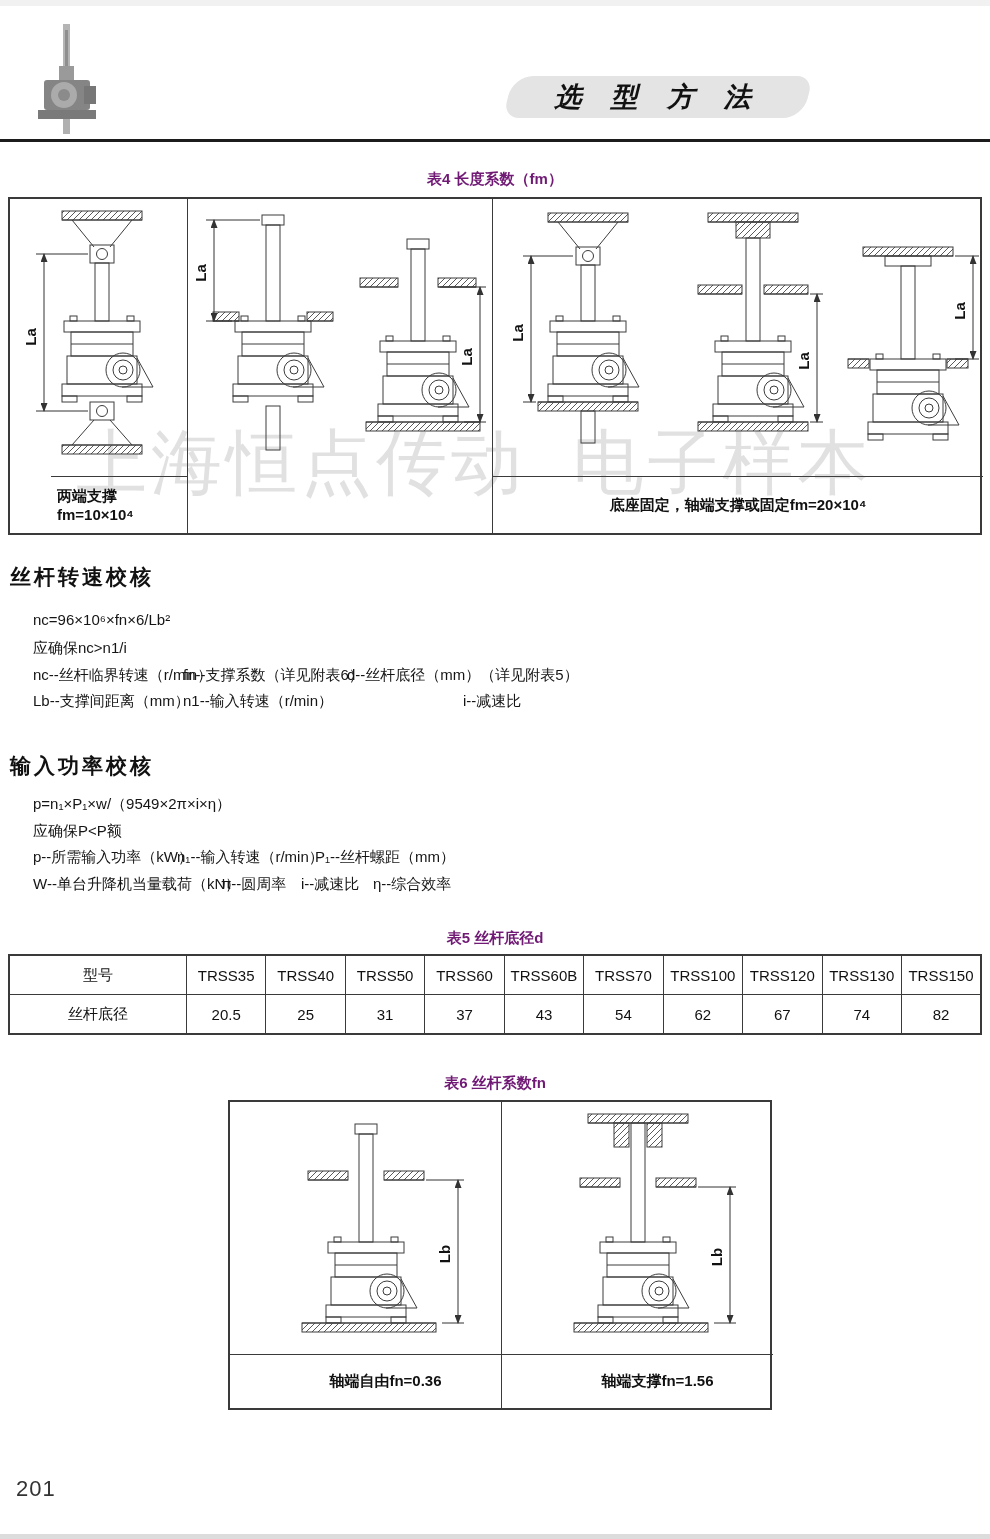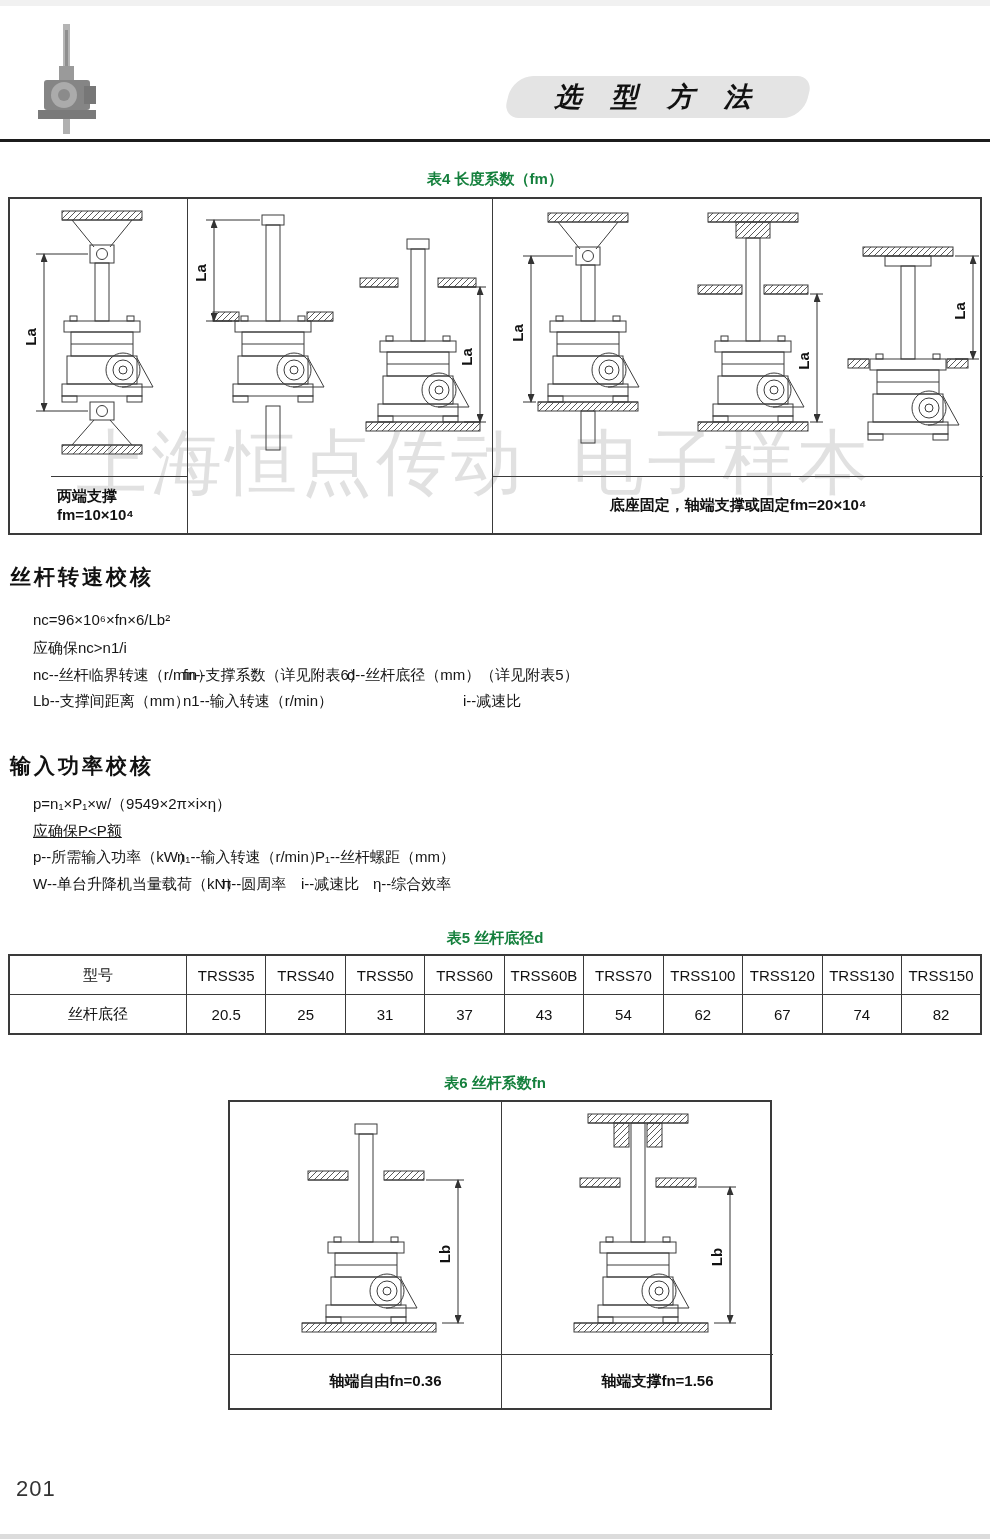--- a/index.html
+++ b/index.html
@@ -11,21 +11,21 @@
 
   
   .logo{left:26px;top:24px;}
   .banner{left:508px;top:76px;width:300px;height:42px;background:#e4e4e4;
           transform:skewX(-14deg);border-radius:20px 16px 20px 16px;}
   .banner-text{display:block;transform:skewX(14deg);text-align:center;line-height:42px;
                font-size:27px;font-weight:bold;font-style:italic;letter-spacing:11px;color:#111;}
   .header-rule{left:0;top:139px;width:990px;height:3px;background:#1c1c1c;}
 
   
-  .tcap{width:990px;text-align:center;font-size:15px;font-weight:bold;color:#15803d;}
+  .tcap{width:990px;text-align:center;font-size:15px;font-weight:bold;color:#701a75;}
   .cap4{left:0;top:170px;}
   .cap5{left:0;top:929px;}
   .cap6{left:0;top:1074px;}
 
   
   .figtbl{display:flex;border:2px solid #3a3a3a;background:#fff;box-sizing:border-box;}
   .t4{left:8px;top:197px;width:974px;height:338px;}
   .t6{left:228px;top:1100px;width:544px;height:310px;}
   .fcell{display:flex;flex-direction:column;box-sizing:border-box;}
   .fcell + .fcell{border-left:1px solid #3a3a3a;}
@@ -42,21 +42,21 @@
 
   
   .watermark{left:76px;top:416px;width:910px;font-size:71px;letter-spacing:4px;
              color:rgba(90,90,90,0.18);white-space:nowrap;z-index:5;pointer-events:none;font-family:Liberation Mono, monospace;}
 
   
   .sech{left:10px;font-size:21px;font-weight:bold;letter-spacing:3px;color:#111;}
   .s1h{top:563px;} .s2h{top:752px;}
   .bl{left:33px;font-size:15px;color:#151515;white-space:nowrap;}
   .f1{top:611px;} .cnd1{top:639px;} .d11{top:666px;} .d12{top:692px;}
-  .f2{top:795px;} .cnd2{top:822px;text-decoration:underline;} .d21{top:848px;} .d22{top:875px;}
+  .f2{top:795px;} .cnd2{top:822px;} .d21{top:848px;} .d22{top:875px;}
   .defrow{display:flex;}
   .defrow span{display:inline-block;white-space:nowrap;}
   .w150{width:150px;} .w164{width:164px;} .w280{width:280px;}
   .w144{width:144px;} .w138{width:138px;} .w182{width:182px;} .w80{width:80px;margin-left:6px;} .w72{width:72px;}
 
   
   .t5{left:8px;top:954px;width:974px;border-collapse:collapse;table-layout:fixed;}
   .t5 td{border:1px solid #3a3a3a;height:38px;text-align:center;font-size:15px;color:#111;padding:0;}
   .t5 .rowhead{width:176px;}
   .t5{border:2px solid #3a3a3a;}

